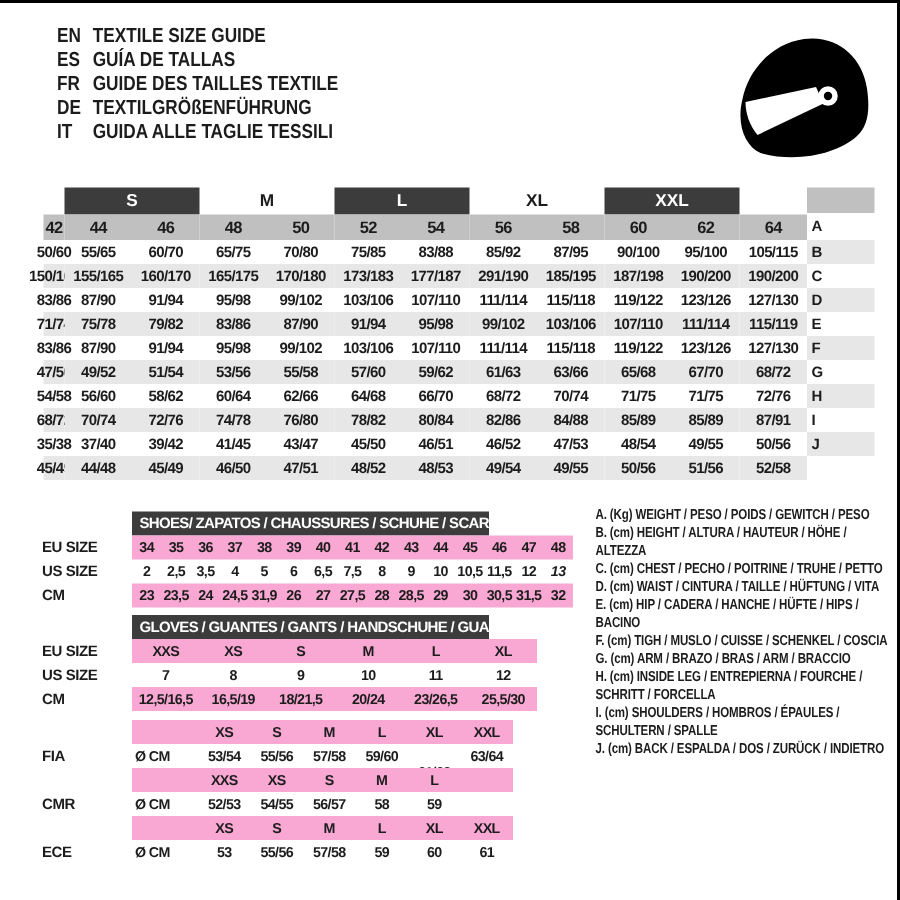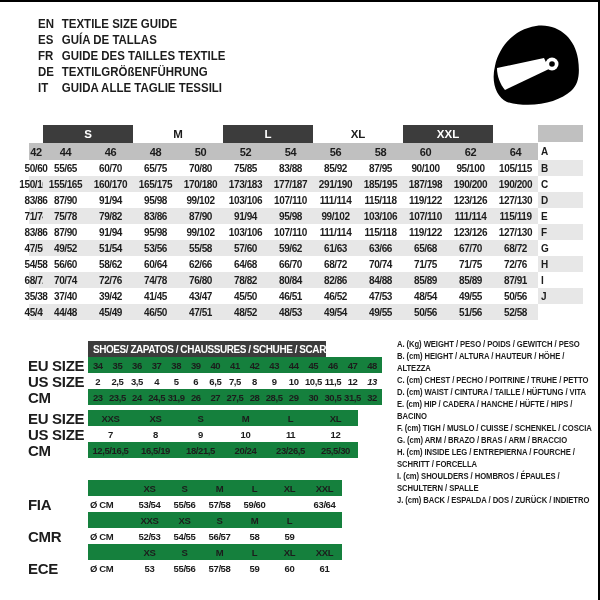--- a/index.html
+++ b/index.html
@@ -27,23 +27,23 @@
   .mt-band { background:#c0c0c0; height:17px; font-size:11px; }
   .mt-letter { justify-content:flex-start; padding-left:3px; }
   .row-stripe { background:#e7e7e7; }
 
   
   .sub-section { position:absolute; left:28px; }
   .sec-bar { margin-left:60px; width:238px; height:16px; background:#3c3c3c; color:#fff;
              font-size:10px; font-weight:bold; display:flex; align-items:center; padding-left:5px;
              letter-spacing:-0.45px; white-space:nowrap; }
   .sec-row { display:flex; height:16px; align-items:center; }
-  .sec-label { width:60px; font-size:15px; font-weight:bold; letter-spacing:-0.3px; }
+  .sec-label { width:60px; font-size:10px; font-weight:bold; letter-spacing:-0.3px; }
   .sec-cells { display:flex; height:100%; align-items:center; }
-  .sec-cells.shaded { background:#15803d;justify-content:flex-end; }
+  .sec-cells.shaded { background:#f9a8d4;justify-content:flex-end; }
   .sec-cell { font-size:9.5px; font-weight:bold; text-align:center; letter-spacing:-0.4px; white-space:nowrap; flex:none; }
   .sec-cell.unit { text-align:left; padding-left:2px; }
 
   
   .legend { position:absolute; left:397px; top:336px; width:245px; transform:scaleX(0.8); transform-origin:left top; }
   .legend-item { font-size:9.6px; font-weight:bold; line-height:12px; letter-spacing:-0.1px; }
 </style>
 </head>
 <body>
 
@@ -292,20 +292,21 @@
             <div class="sec-cell" style="width: 19.6px;">30</div>
             <div class="sec-cell" style="width: 19.6px;">30,5</div>
             <div class="sec-cell" style="width: 19.6px;">31,5</div>
             <div class="sec-cell" style="width: 19.6px;">32</div>
           </div>
         </div>
       </div>
   </div>
 
   <div class="sub-section" id="glovesSec" style="top:408px">
+    <div class="sec-bar">GLOVES / GUANTES / GANTS / HANDSCHUHE / GUANTI</div>
     <div id="glovesRows">
         <div class="sec-row">
           <div class="sec-label">EU SIZE</div>
           <div class="sec-cells shaded">
             <div class="sec-cell" style="width: 45px;">XXS</div>
             <div class="sec-cell" style="width: 45px;">XS</div>
             <div class="sec-cell" style="width: 45px;">S</div>
             <div class="sec-cell" style="width: 45px;">M</div>
             <div class="sec-cell" style="width: 45px;">L</div>
             <div class="sec-cell" style="width: 45px;">XL</div>

